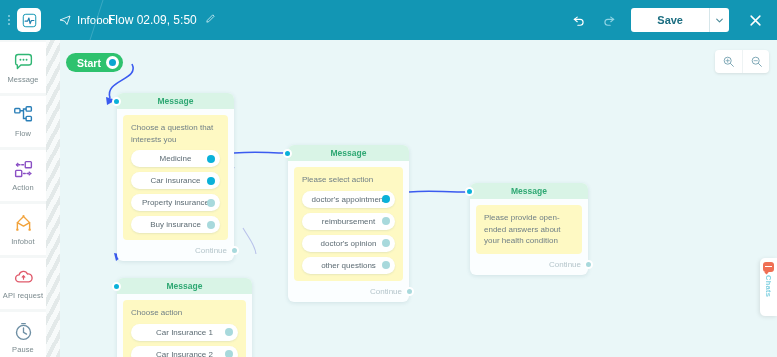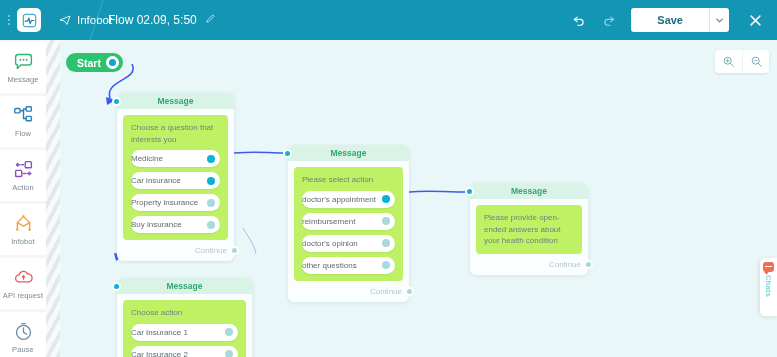--- a/index.html
+++ b/index.html
@@ -73,24 +73,24 @@
   .startdot { width: 13px; height: 13px; border-radius: 50%; background: #fff;
               display: flex; align-items: center; justify-content: center; }
   .startdot i { width: 7px; height: 7px; border-radius: 50%; background: #0aa5d0; display: block; }
 
   
   .card { position: absolute; background: #fbfeff; border-radius: 6px;
           box-shadow: 0 1px 4px rgba(40,90,110,.13); }
   .chead { height: 16px; background: #d9f4e6; border-radius: 6px 6px 0 0;
            display: flex; align-items: center; justify-content: center; }
   .chead span { color: #2fa873; font-size: 8.5px; font-weight: bold; }
-  .cbody { margin: 6px; background: #bef264; border-radius: 4px; padding: 7px 8px; }
+  .cbody { margin: 6px; background: #fef9c3; border-radius: 4px; padding: 7px 8px; }
   .ctext { font-size: 8px; color: #6f7f86; line-height: 1.45; }
   .opt { height: 17px; background: #fff; border-radius: 9px; margin-top: 5px;
-         display: flex; align-items: center; justify-content: flex-start;
+         display: flex; align-items: center; justify-content: center;
          position: relative; box-shadow: 0 1px 2px rgba(40,90,110,.10); cursor: pointer; }
   .opt span { font-size: 8px; color: #5c6b73; }
   .odot { position: absolute; right: 5px; width: 8px; height: 8px; border-radius: 50%;
           background: #a8d9dc; }
   .odot.on { background: #0ab1d9; }
   .cfoot { display: flex; align-items: center; justify-content: flex-end;
            gap: 5px; padding: 0 7px 6px 0; position: relative; }
   .cfoot span { font-size: 8px; color: #b5c5cb; cursor: pointer; }
   .portR { position: absolute; right: -5px; width: 9px; height: 9px; border-radius: 50%;
            background: #a8d9dc; border: 2px solid #fff; }

